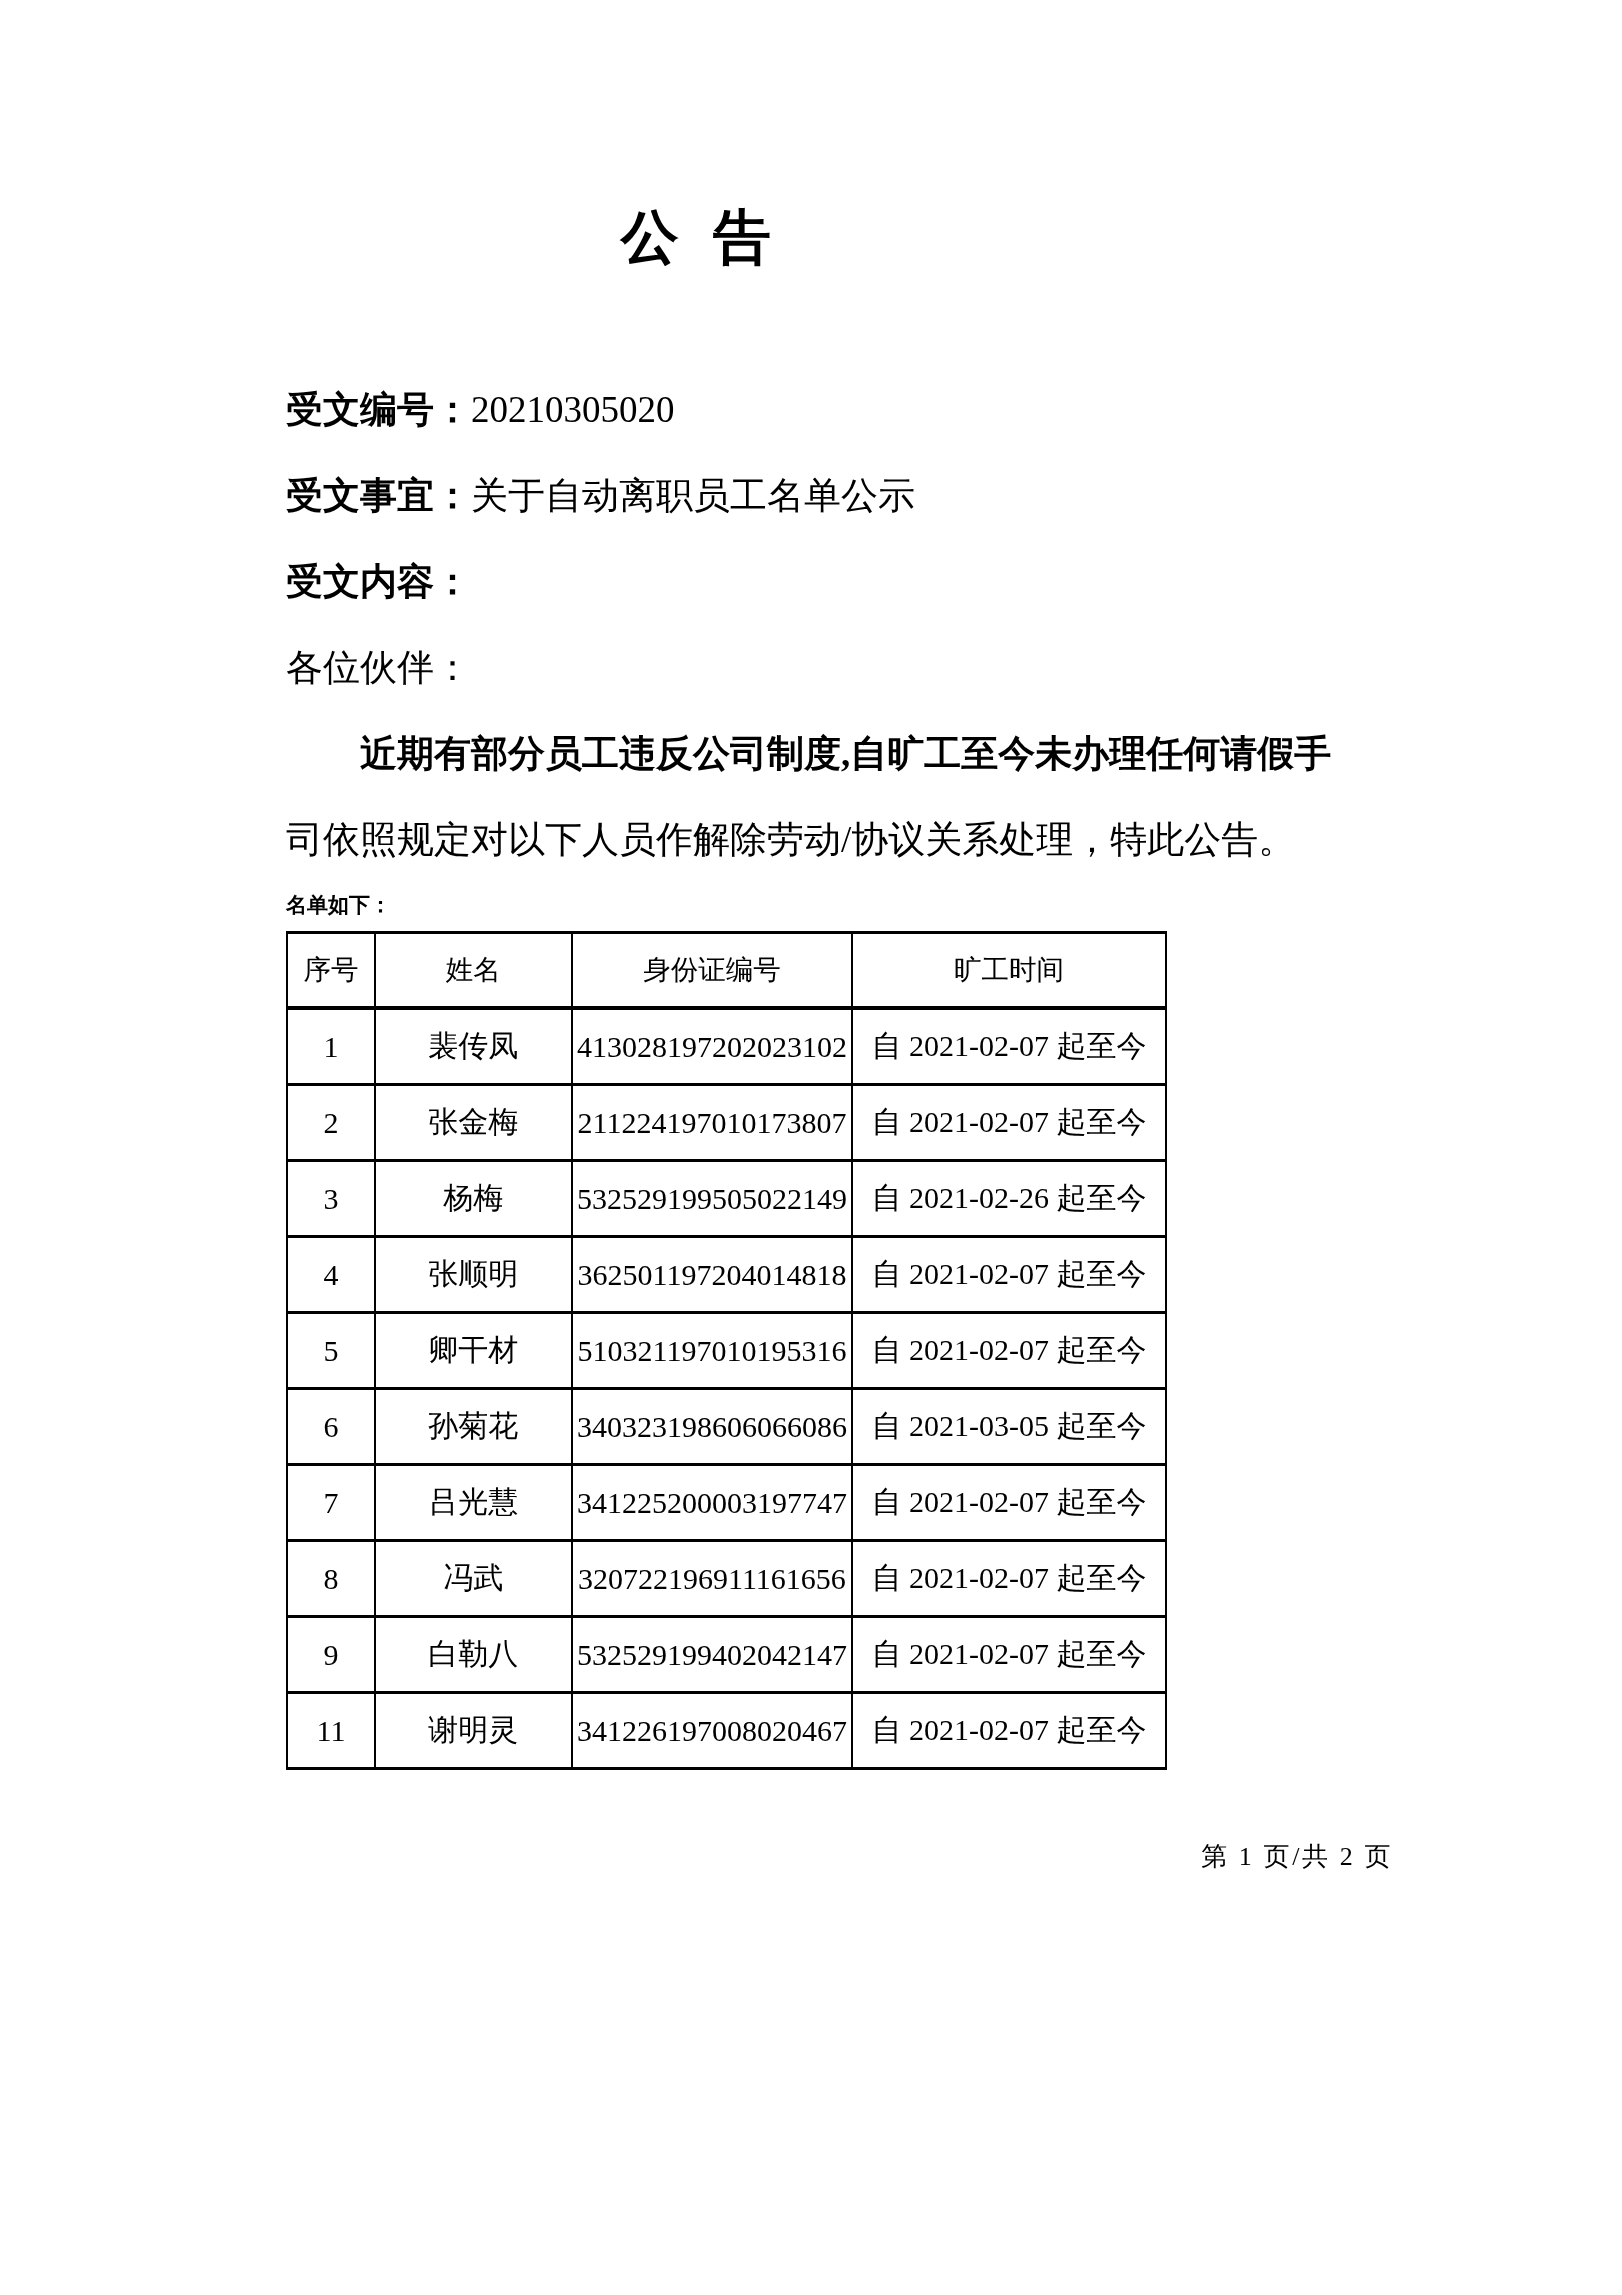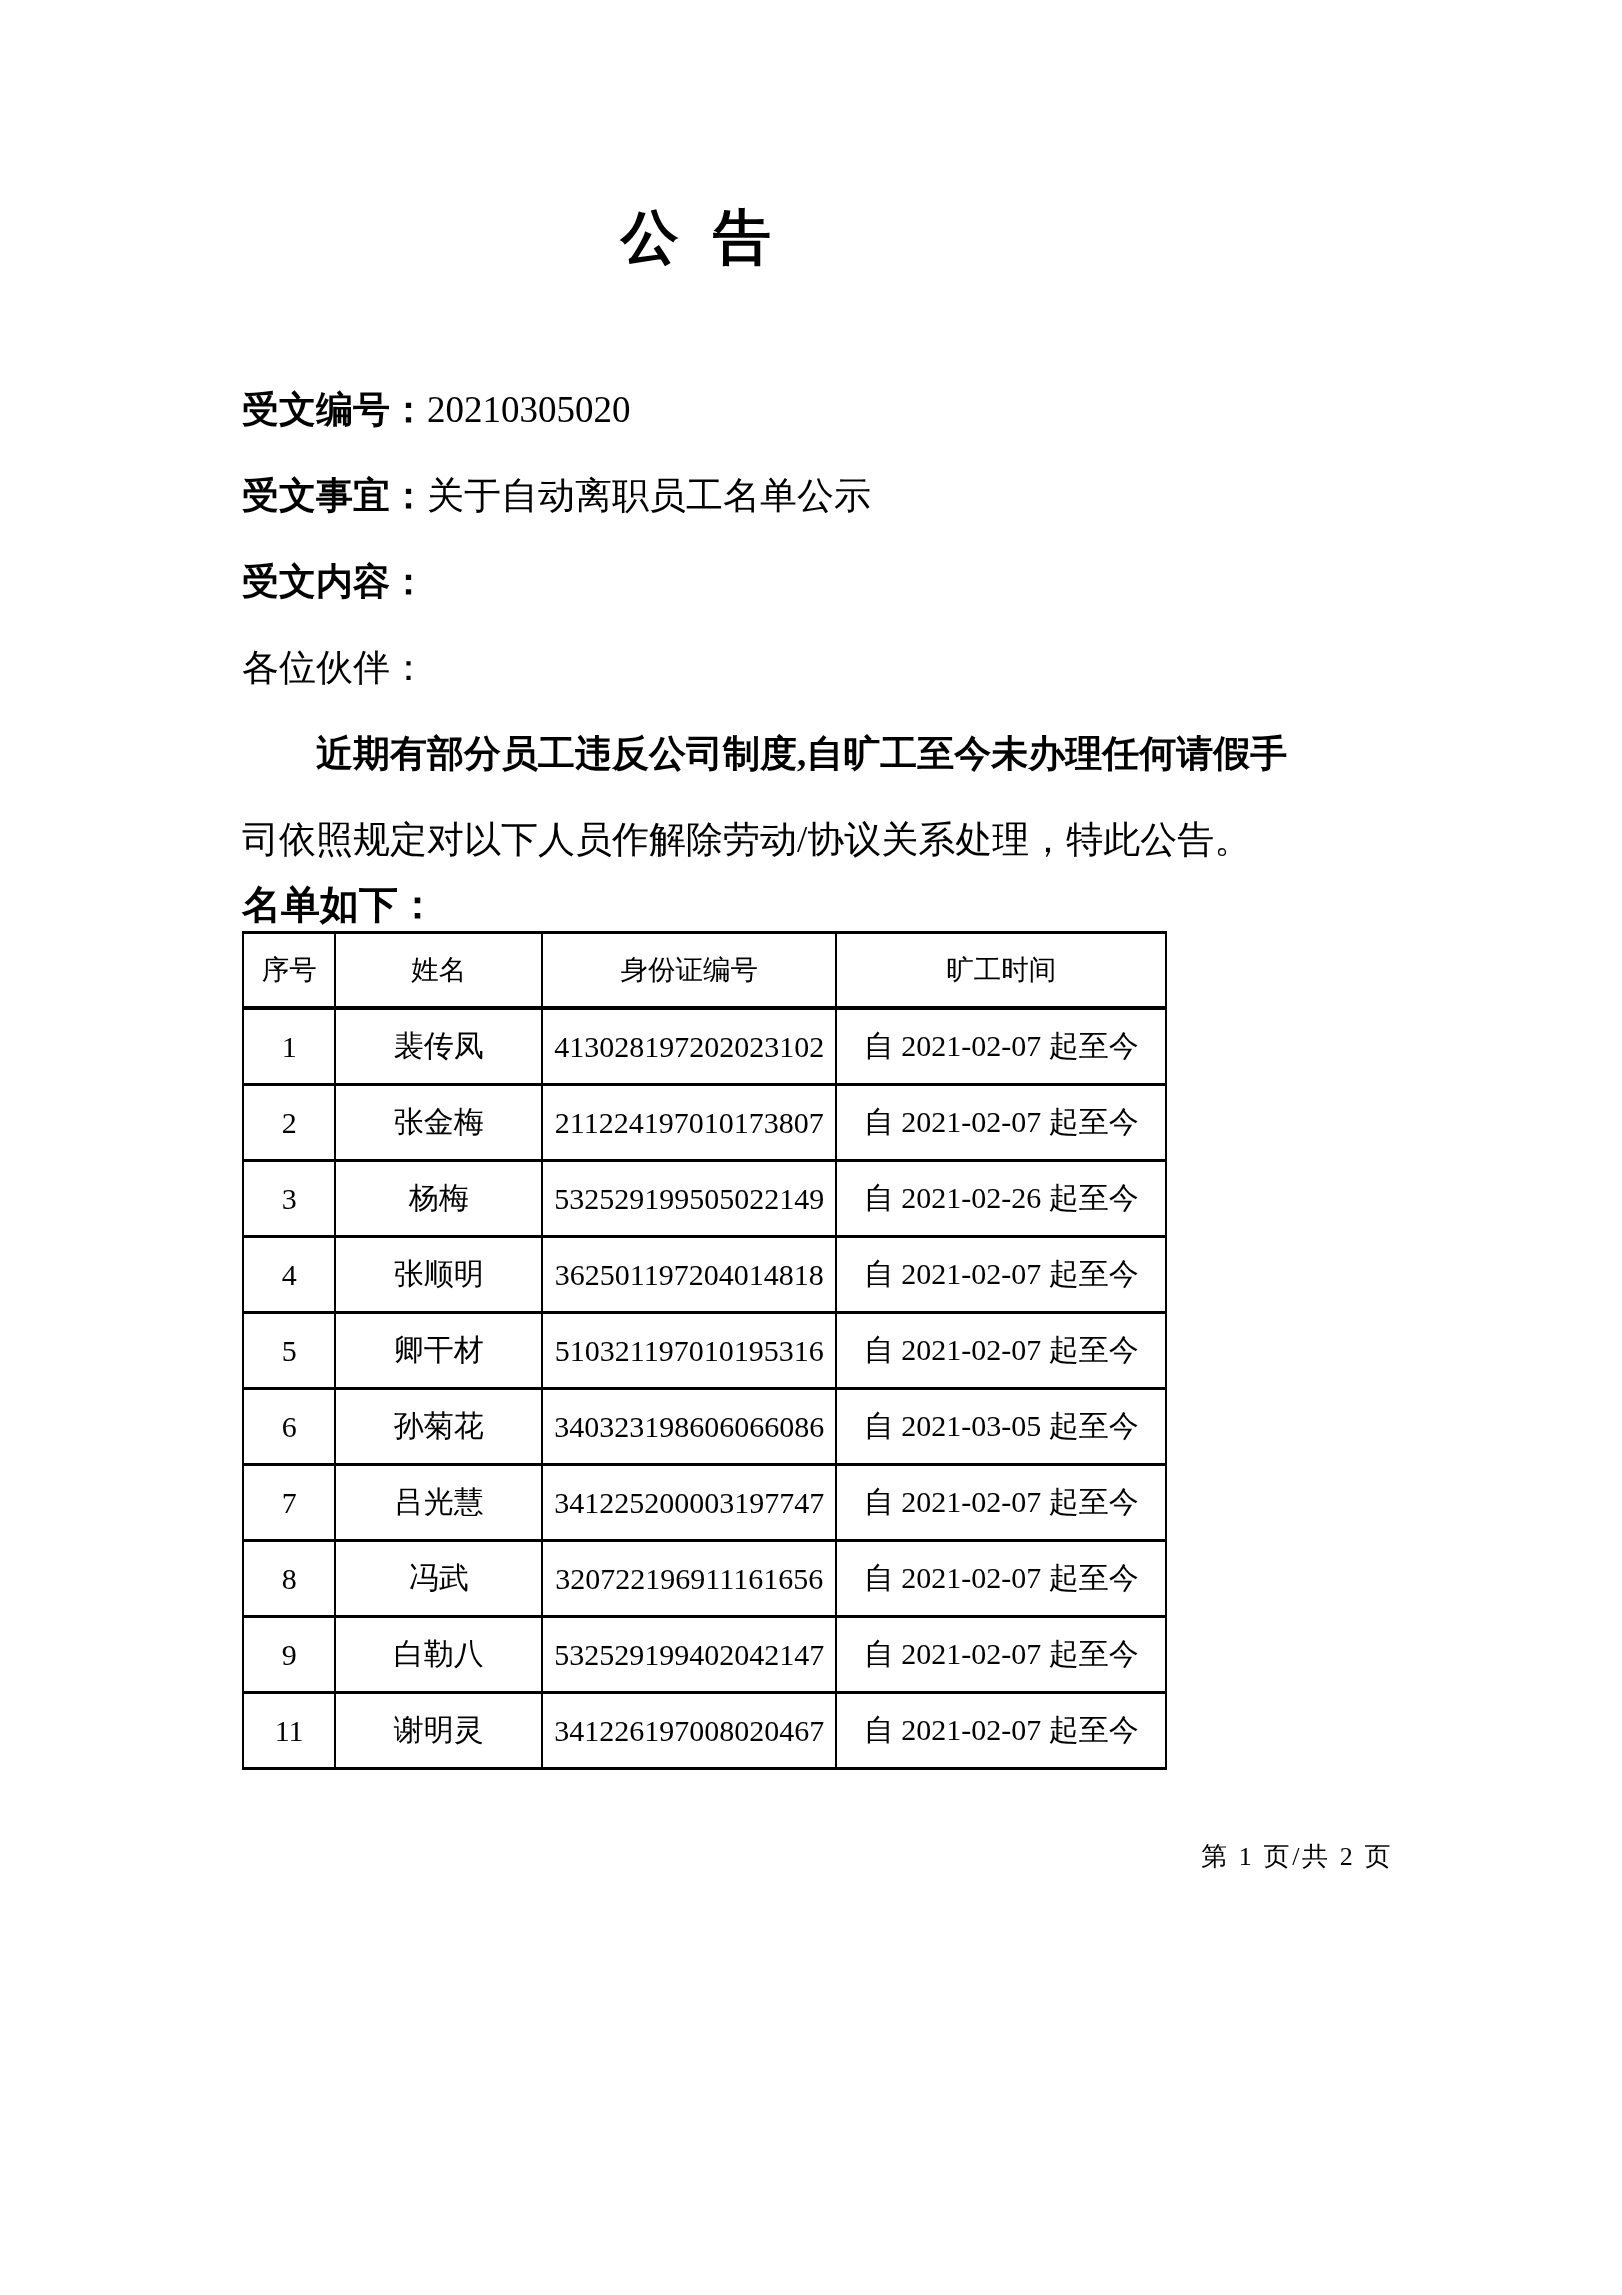--- a/index.html
+++ b/index.html
@@ -16,41 +16,42 @@
     margin:208px 0 0 0;
     font-size:58px;
     line-height:60px;
     font-weight:700;
     text-align:center;
     word-spacing:17px;
     letter-spacing:1.3px;
   }
   .content{
     padding:0 226px 12px 242px;
+    margin-left:44px;
   }
   .fields{ margin-top:99px; }
   .field-line{
     font-size:37px;
     line-height:86px;
     white-space:nowrap;
   }
   .field-label{ font-weight:700; }
   .salutation{
     font-size:37px;
     line-height:86px;
   }
   .paragraph{
     font-size:37px;
     line-height:86px;
   }
   .para-line{ white-space:nowrap; }
   .para-line.indent{ text-indent:2em;font-weight:bold; }
   .list-label{
     margin-top:6.5px;
-    font-size:39px;
+    font-size:21px;
     line-height:30px;
     font-weight:700;
     font-family:Liberation Serif, serif;
   }
   table.roster{
     margin-top:11.8px;
     width:100%;
     border-collapse:collapse;
     table-layout:fixed;
   }

